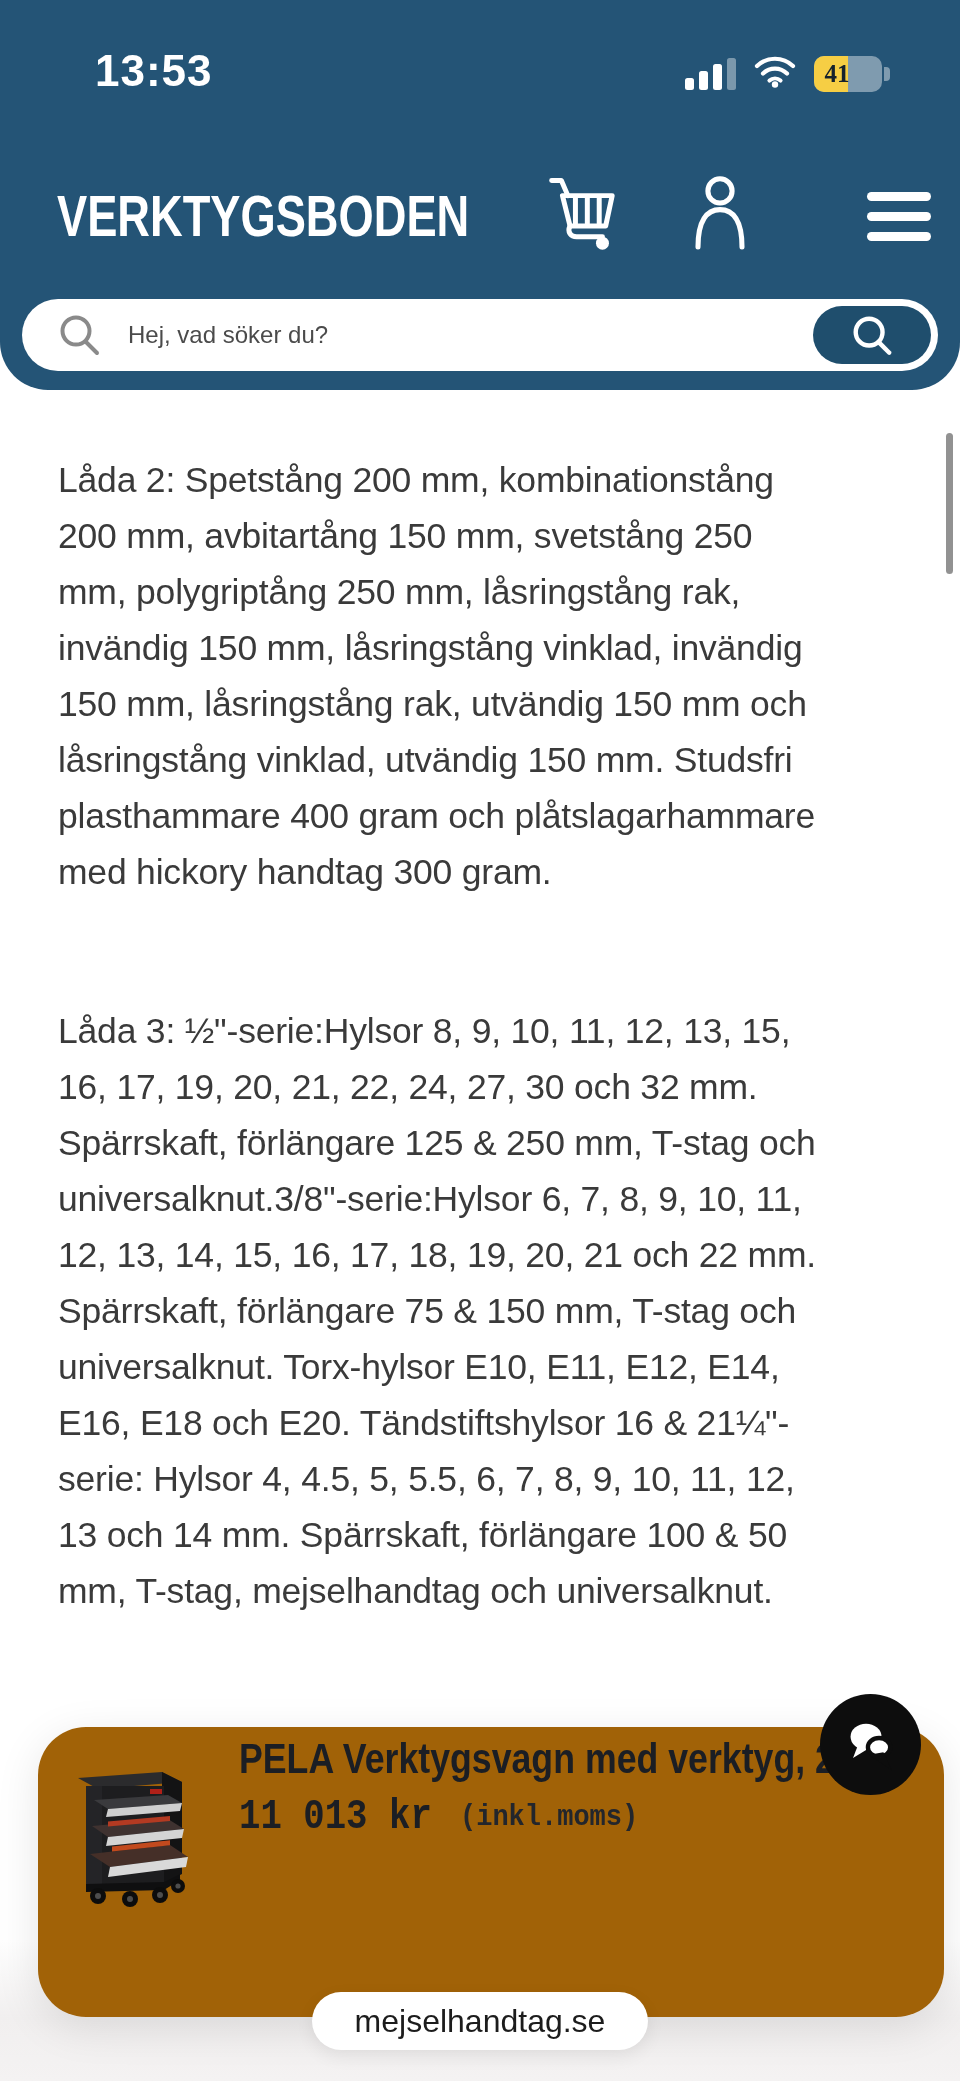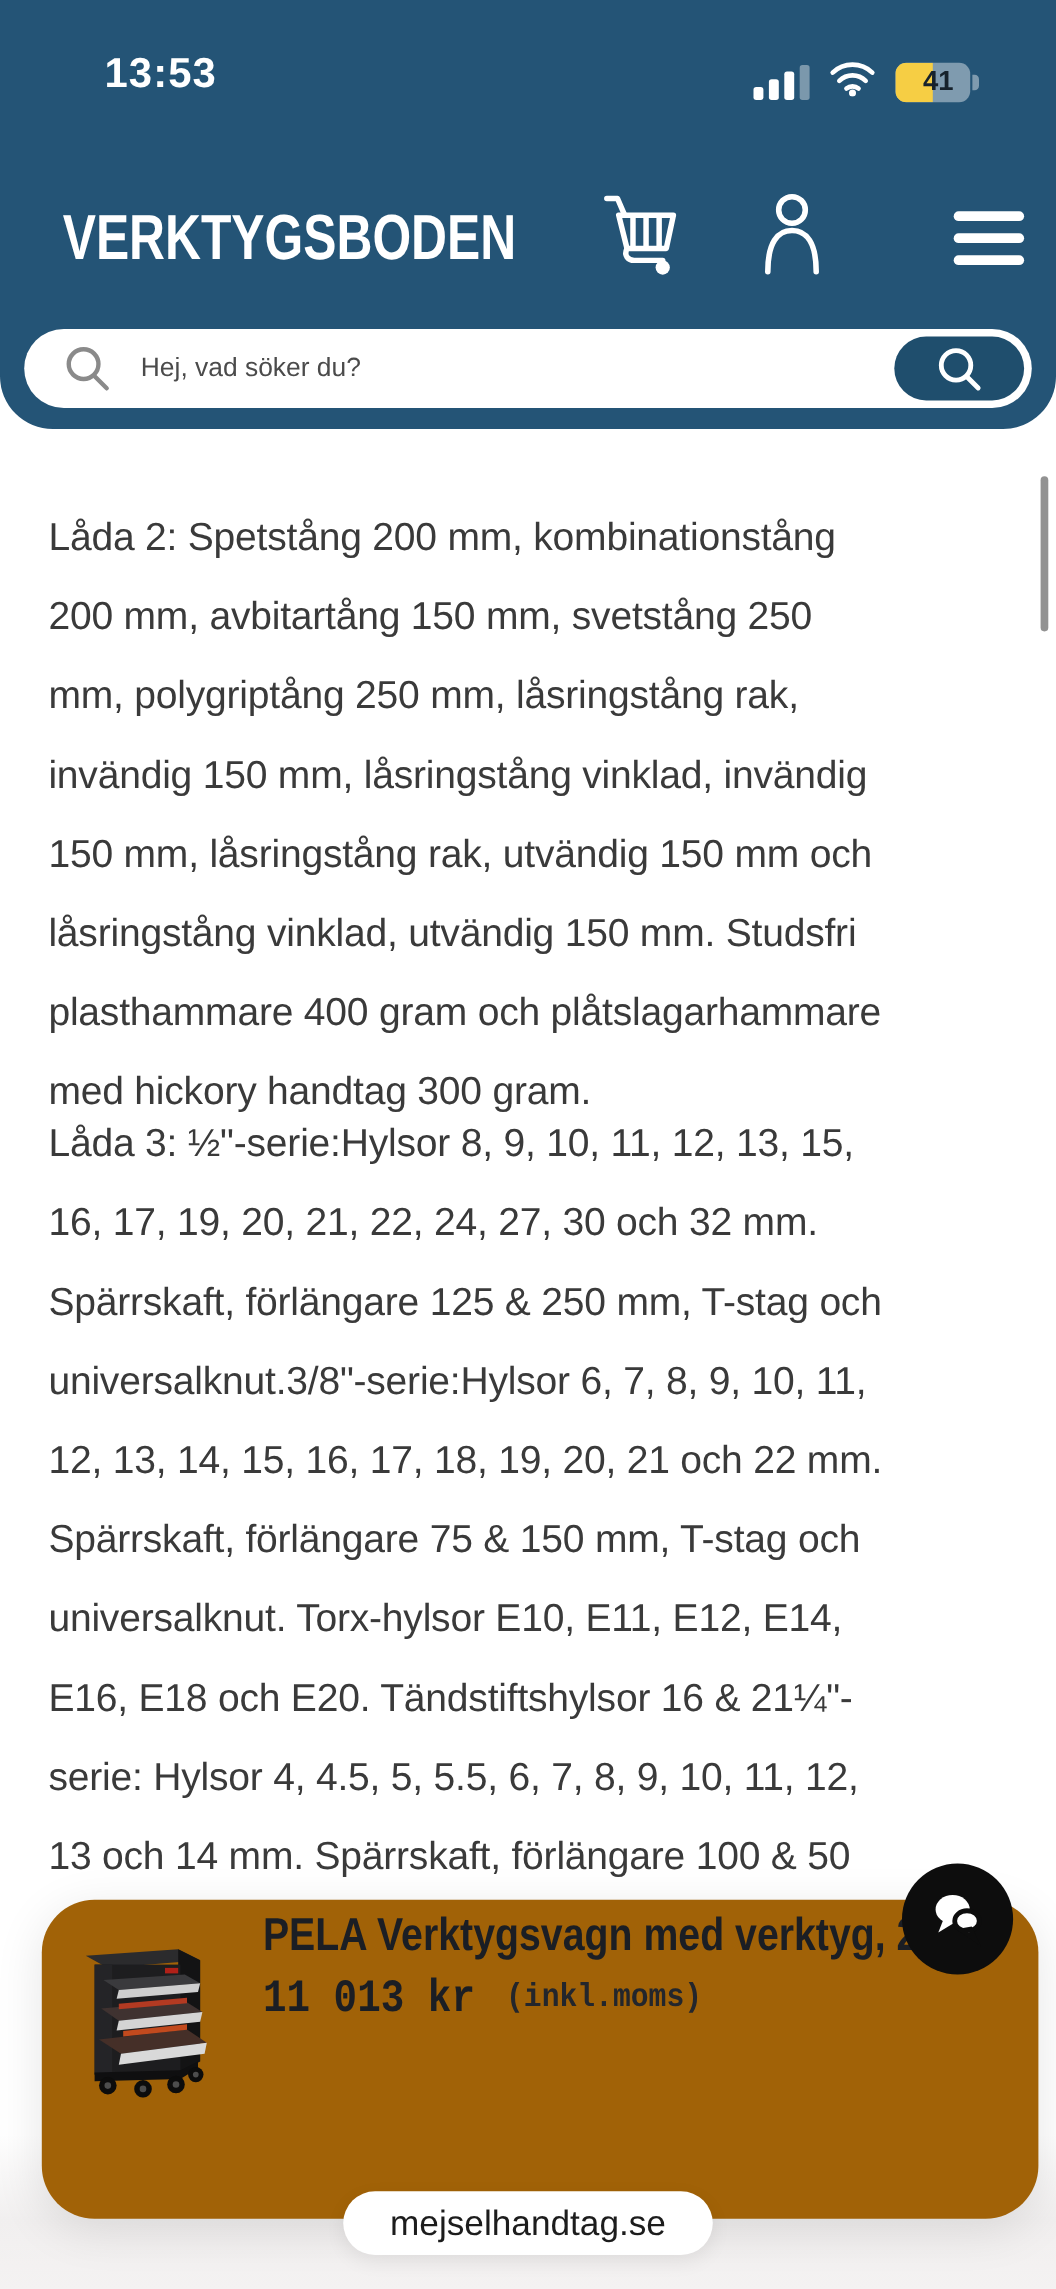--- a/index.html
+++ b/index.html
@@ -4,32 +4,32 @@
 <style>
   html,body{margin:0;padding:0;background:#fff;}
   *{box-sizing:border-box;}
   #screen{position:relative;width:960px;height:2081px;overflow:hidden;background:#ffffff;
           font-family:"Liberation Sans","DejaVu Sans",sans-serif;}
 
   
   .header-block{position:absolute;left:0;top:0;width:960px;height:390px;background:#245476;
                 border-radius:0 0 48px 48px;}
   .statusbar{position:absolute;left:0;top:0;width:960px;height:100px;display:flex;align-items:center;}
-  .time{position:absolute;left:95px;top:46px;color:#fff;font-size:38px;font-weight:700;letter-spacing:1px;}
+  .time{position:absolute;left:95px;top:46px;color:#fff;font-size:44px;font-weight:700;letter-spacing:1px;}
   .status-icons{position:absolute;right:70px;top:56px;display:flex;align-items:center;gap:18px;}
   .sigbars{display:flex;align-items:flex-end;gap:5px;height:32px;}
   .sigbars i{display:block;width:9px;background:#fff;border-radius:2.5px;}
   .sigbars i:nth-child(1){height:12px;} .sigbars i:nth-child(2){height:19px;}
   .sigbars i:nth-child(3){height:26px;} .sigbars i:nth-child(4){height:32px;opacity:.4;}
   .battery{position:relative;width:76px;height:36px;}
   .battery .body{position:absolute;left:0;top:0;width:68px;height:36px;border-radius:10px;
                  background:rgba(255,255,255,.42);overflow:hidden;}
   .battery .fill{position:absolute;left:0;top:0;width:34px;height:36px;background:#f6ce44;}
-  .battery .pct{position:absolute;left:16px;top:0;width:46px;height:36px;display:flex;align-items:center;
-                justify-content:center;color:#16222c;font-size:25px;font-weight:700;}
+  .battery .pct{position:absolute;left:0;top:0;width:46px;height:36px;display:flex;align-items:center;
+                justify-content:center;color:#16222c;font-size:25px;font-weight:700;font-family:Liberation Serif, serif;}
   .battery .nub{position:absolute;right:0;top:11px;width:6px;height:14px;border-radius:0 4px 4px 0;
                 background:rgba(255,255,255,.42);}
 
   .navrow{position:absolute;left:15px;top:160px;width:960px;height:110px;}
   .logo{position:absolute;left:42px;top:22px;color:#fff;font-size:58px;font-weight:800;
         letter-spacing:0px;transform:scaleX(.78);transform-origin:left center;white-space:nowrap;}
   .nav-icon{position:absolute;top:14px;cursor:pointer;}
   .icon-cart{left:532px;} .icon-person{left:672px;}
   .hamburger{position:absolute;left:852px;top:32px;width:64px;cursor:pointer;}
   .hamburger i{display:block;height:9px;border-radius:4.5px;background:#fff;margin-bottom:11px;}
@@ -38,21 +38,21 @@
   .search-pill{position:absolute;left:22px;top:299px;width:916px;height:72px;background:#fff;
                border-radius:36px;display:flex;align-items:center;}
   .search-mag{margin-left:34px;flex:0 0 auto;display:flex;}
   .search-input{flex:1;border:none;outline:none;background:transparent;margin-left:22px;
                 font-size:24px;color:#3f3f3f;font-family:inherit;}
   .search-input::placeholder{color:#4b4b4b;opacity:1;}
   .search-btn{flex:0 0 auto;width:118px;height:58px;margin-right:7px;border-radius:29px;background:#1f4e6d;
               display:flex;align-items:center;justify-content:center;cursor:pointer;}
 
   
-  .para{position:absolute;left:44px;width:860px;font-size:35.5px;line-height:72px;color:#3a3a3a;
+  .para{position:absolute;left:58px;width:860px;font-size:35.5px;line-height:56px;color:#3a3a3a;
         white-space:pre-line;letter-spacing:-.2px;}
   #para1{top:452px;} #para2{top:1003px;}
   .scrollbar{position:absolute;left:946px;top:433px;width:7px;height:141px;border-radius:4px;
              background:#7f7f7f;opacity:.85;cursor:pointer;}
 
   
   .bottom-fade{position:absolute;left:0;top:1940px;width:960px;height:141px;
                background:linear-gradient(#ffffff,#f1efef 55%,#f4f2f2);}
   .product-card{position:absolute;left:38px;top:1690px;width:906px;height:290px;background:#a16207;
                 border-radius:48px;box-shadow:0 10px 44px rgba(0,0,0,.10);margin-top:37px;}

